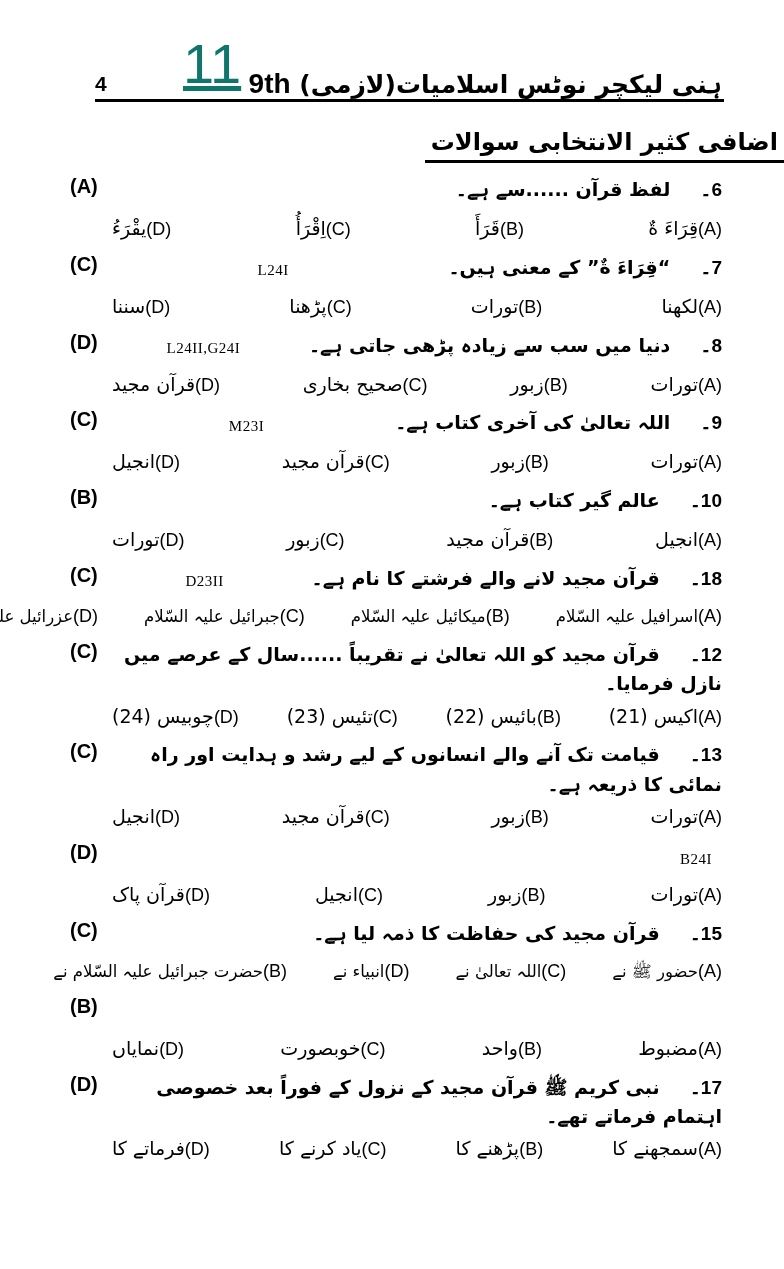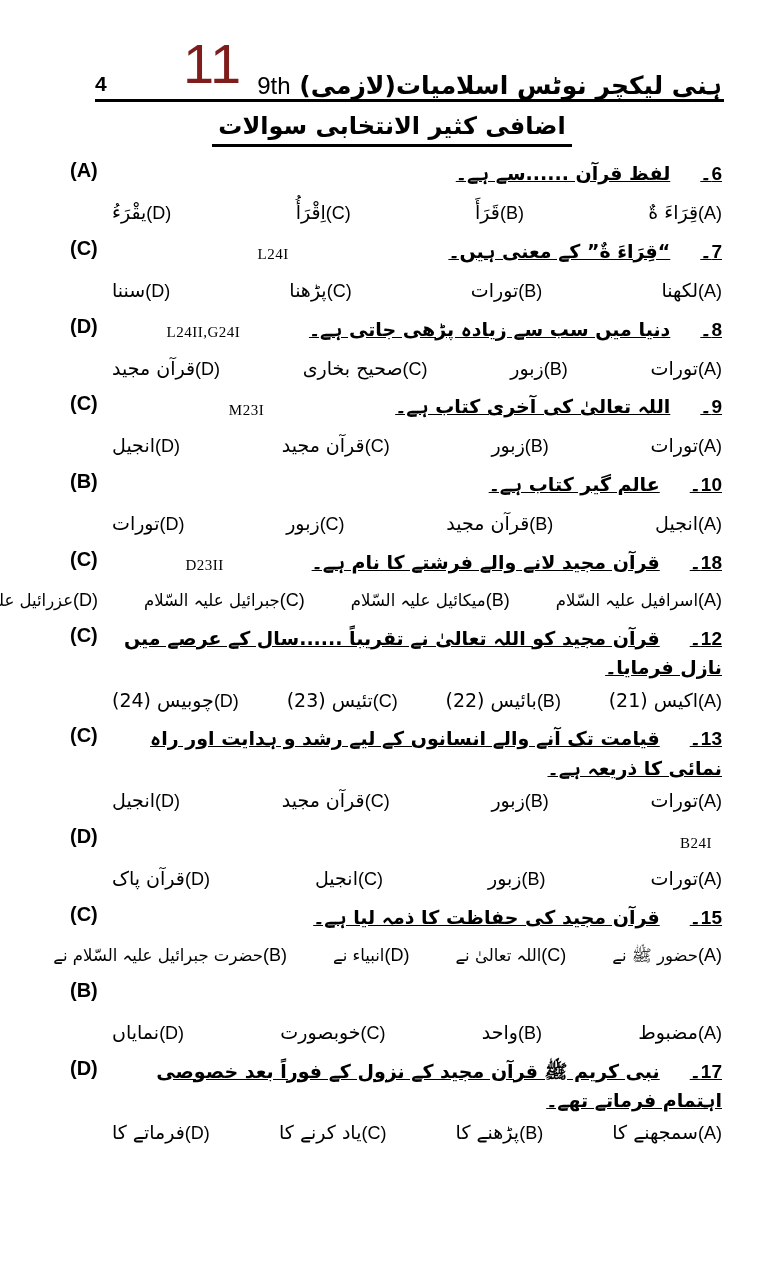--- a/index.html
+++ b/index.html
@@ -24,43 +24,43 @@
     font-size:56px; line-height:1; font-weight:normal;
   }
   .header-title {
     position:absolute; right:62px; bottom:2px;
     direction:rtl; white-space:nowrap;
     font-weight:bold; font-size:25px;
   }
   .header-title .grade {
     font-family:"Liberation Sans", sans-serif;
     direction:ltr; unicode-bidi:isolate;
-    font-size:24px; font-weight:normal;margin-left:33px;
+    font-size:28px; font-weight:bold;margin-left:33px;
   }
   .header-rule {
     position:absolute; left:95px; right:60px; bottom:0;
     border-bottom:3px solid #000;
   }
   
-  .section-title-wrap { text-align:center; margin-top:10px; }
+  .section-title-wrap { text-align:right; margin-top:26px; }
   .section-title {
     display:inline-block; direction:rtl;
     font-weight:bold; font-size:24px;
     padding:0 6px 4px 6px;
     border-bottom:3px solid #000;
   }
   
   .questions { padding:12px 0 0 0; }
   .q { margin-bottom:9px; }
   .qline {
     display:flex; direction:rtl; align-items:flex-start;
     justify-content:space-between;
     padding:0 62px 0 70px; min-height:36px;
   }
-  .qmain { direction:rtl; text-align:right; font-weight:bold; font-size:19px; line-height:1.55;text-decoration:underline; }
+  .qmain { direction:rtl; text-align:right; font-weight:bold; font-size:19px; line-height:1.55; }
   .qnum {
     font-family:"Liberation Sans", sans-serif;
     font-weight:bold; font-size:19px;
     margin-left:30px;
   }
   .tag {
     flex:0 0 auto; align-self:center;
     font-family:"Liberation Serif", serif;
     font-weight:normal; font-size:15px;
     direction:ltr; unicode-bidi:isolate;
@@ -87,21 +87,21 @@
   }
   .opt .otext { padding-left:2px; }
 </style>
 </head>
 <body>
 
 <div class="page">
 
   <div class="header">
     <span class="page-no">4</span>
-    <span class="big-num" style="color: #7f1d1d;">11</span>
+    <span class="big-num" style="color: #0f766e; text-decoration: underline;">11</span>
     <span class="header-title"><span>ہنی لیکچر نوٹس اسلامیات(لازمی)</span> <span class="grade">9th</span></span>
     <div class="header-rule"></div>
   </div>
 
   <div class="section-title-wrap">
     <span class="section-title">اضافی کثیر الانتخابی سوالات</span>
   </div>
 
   <div class="questions">
   <div class="q">

